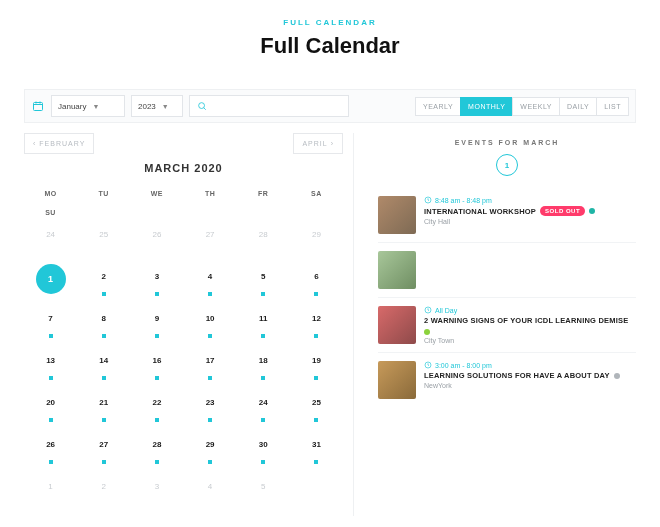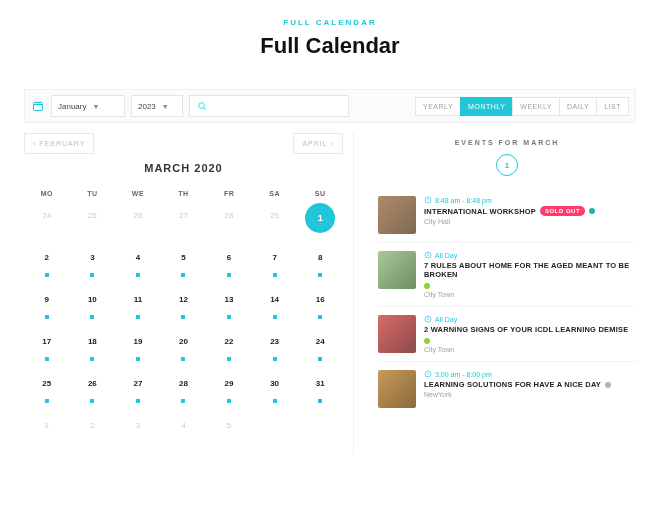--- a/index.html
+++ b/index.html
@@ -83,21 +83,21 @@
   }
   .month-title {
     text-align: center;
     font-size: 11px;
     font-weight: 700;
     letter-spacing: 1px;
     margin-bottom: 10px;
   }
   .grid {
     display: grid;
-    grid-template-columns: repeat(7, 1fr);
+    grid-template-columns: repeat(6, 1fr);
     text-align: center;
   }
   .dow {
     font-size: 7px; font-weight: 700; color: #666;
     letter-spacing: 0.5px; padding: 6px 0;
   }
   .cell {
     height: 42px;
     position: relative;
     font-size: 8px;
@@ -256,20 +256,21 @@
         <div class="cell">10<div class="dot"></div></div>
         <div class="cell">11<div class="dot"></div></div>
         <div class="cell">12<div class="dot"></div></div>
         <div class="cell">13<div class="dot"></div></div>
         <div class="cell">14<div class="dot"></div></div>
         <div class="cell">16<div class="dot"></div></div>
         <div class="cell">17<div class="dot"></div></div>
         <div class="cell">18<div class="dot"></div></div>
         <div class="cell">19<div class="dot"></div></div>
         <div class="cell">20<div class="dot"></div></div>
+        <div class="cell">21<div class="dot"></div></div>
         <div class="cell">22<div class="dot"></div></div>
         <div class="cell">23<div class="dot"></div></div>
         <div class="cell">24<div class="dot"></div></div>
         <div class="cell">25<div class="dot"></div></div>
         <div class="cell">26<div class="dot"></div></div>
         <div class="cell">27<div class="dot"></div></div>
         <div class="cell">28<div class="dot"></div></div>
         <div class="cell">29<div class="dot"></div></div>
         <div class="cell">30<div class="dot"></div></div>
         <div class="cell">31<div class="dot"></div></div>
@@ -300,36 +301,20 @@
             <div class="ev-title">
               <span>INTERNATIONAL WORKSHOP</span> 
               <span class="badge-soldout">SOLD OUT</span> 
               <span class="status-dot sd-teal"></span>
             </div>
             <div class="ev-loc">City Hall</div>
           </div>
         </div>
         <div class="event">
           <div class="thumb t2"></div>
-          <div class="ev-body">
-            <div class="ev-time">
-              <span>
-                <svg width="8" height="8" viewBox="0 0 24 24" fill="none" stroke="currentColor" stroke-width="2">
-                  <circle cx="12" cy="12" r="9"></circle>
-                  <path d="M12 7v5l3 2"></path>
-                </svg>
-              </span>
-              <span>All Day</span>
-            </div>
-            <div class="ev-title">
-              <span>7 RULES ABOUT HOME FOR THE AGED MEANT TO BE BROKEN</span> 
-              <span class="status-dot sd-green"></span>
-            </div>
-            <div class="ev-loc">City Town</div>
-          </div>
         </div>
         <div class="event">
           <div class="thumb t3"></div>
           <div class="ev-body">
             <div class="ev-time">
               <span>
                 <svg width="8" height="8" viewBox="0 0 24 24" fill="none" stroke="currentColor" stroke-width="2">
                   <circle cx="12" cy="12" r="9"></circle>
                   <path d="M12 7v5l3 2"></path>
                 </svg>
@@ -349,21 +334,21 @@
             <div class="ev-time">
               <span>
                 <svg width="8" height="8" viewBox="0 0 24 24" fill="none" stroke="currentColor" stroke-width="2">
                   <circle cx="12" cy="12" r="9"></circle>
                   <path d="M12 7v5l3 2"></path>
                 </svg>
               </span>
               <span>3:00 am - 8:00 pm</span>
             </div>
             <div class="ev-title">
-              <span>LEARNING SOLUTIONS FOR HAVE A NICE DAY</span> 
+              <span>LEARNING SOLUTIONS FOR HAVE A ABOUT DAY</span> 
               <span class="status-dot sd-grey"></span>
             </div>
             <div class="ev-loc">NewYork</div>
           </div>
         </div>
       </div>
   </div>
 </div>
 
 </body></html>

